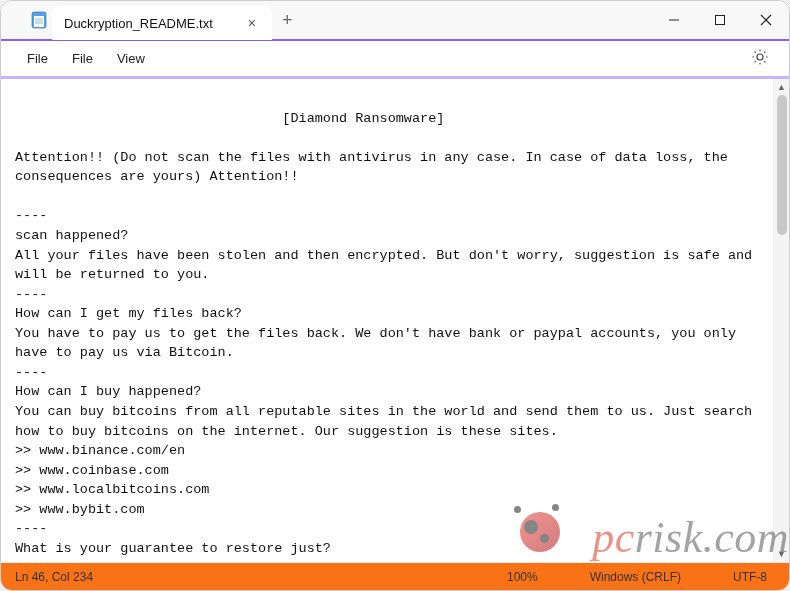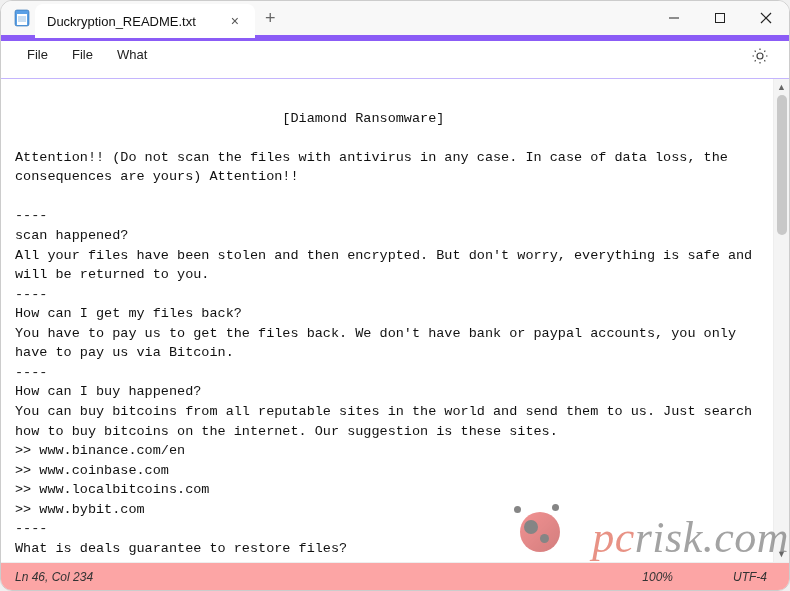--- a/index.html
+++ b/index.html
@@ -21,22 +21,22 @@
       display: flex;
       flex-direction: column;
       overflow: hidden;
       position: relative;
     }
     .titlebar {
       height: 40px;
       display: flex;
       align-items: center;
       background: #f8f8f8;
-      border-bottom: 6px solid #8b5cf6;
-      padding: 0 0 0 8px;
+      border-bottom: 2px solid #8b5cf6;
+      padding: 0 0 0 25px;
     }
     .app-icon {
       width: 18px;
       height: 18px;
       margin: 0 4px;
       display: flex;
       align-items: center;
       justify-content: center;
     }
     .tab {
@@ -76,23 +76,23 @@
     .winbtn {
       width: 46px;
       display: flex;
       align-items: center;
       justify-content: center;
       cursor: pointer;
     }
     .menubar {
       height: 38px;
       display: flex;
-      align-items: flex-start;
+      align-items: center;
       padding: 0 14px;
-      border-bottom: 1px solid #c4b5fd;
+      border-bottom: 3px solid #c4b5fd;
     }
     .menuitem {
       padding: 6px 12px;
       color: #222;
       font-size: 13px;
       cursor: pointer;
     }
     .settings-btn {
       margin-left: auto;
       cursor: pointer;
@@ -145,32 +145,31 @@
       left: 3px;
       width: 10px;
       height: 140px;
       background: #c8c8c8;
       border-radius: 5px;
       cursor: pointer;
     }
     .statusbar {
       height: 28px;
       border-top: 1px solid #eeeeee;
-      background: #fca5a5;
+      background: #f97316;
       display: flex;
       align-items: center;
       font-size: 12px;
       color: #333;
-      font-style: italic;
     }
     .status-left { padding-left: 14px; }
     .status-right {
       margin-left: auto;
       display: flex;
-      gap: 16px;
+      gap: 8px;
     }
     .status-item {
       padding: 0 22px;
     }
     
     .watermark {
       position: absolute;
       left: 0;
       right: 0;
       bottom: 30px;
@@ -247,70 +246,71 @@
           <line x1="1" y1="1" x2="11" y2="11" stroke="#222" stroke-width="1.2"></line>
           <line x1="11" y1="1" x2="1" y2="11" stroke="#222" stroke-width="1.2"></line>
         </svg>
       </div>
     </div>
   </div>
 
   <div class="menubar">
     <div class="menuitem">File</div>
     <div class="menuitem">File</div>
-    <div class="menuitem">What</div>
+    <div class="menuitem">View</div>
     <div class="settings-btn">
       <span>
         <svg width="18" height="18" viewBox="0 0 24 24">
           <path fill="none" stroke="#444" stroke-width="1.6" d="M12 8a4 4 0 100 8 4 4 0 000-8z"></path>
           <path fill="none" stroke="#444" stroke-width="1.6" d="M12 2v2M12 20v2M4.9 4.9l1.4 1.4M17.7 17.7l1.4 1.4M2 12h2M20 12h2M4.9 19.1l1.4-1.4M17.7 6.3l1.4-1.4"></path>
         </svg>
       </span>
     </div>
   </div>
 
   <div class="content-wrap">
     <div class="editor">
 <span class="center-line">                                 [Diamond Ransomware]</span>
 <span></span>
 <span>Attention!! (Do not scan the files with antivirus in any case. In case of data loss, the consequences are yours) Attention!!</span>
 <span></span>
 <span>----</span>
 <span>scan happened?</span>
-<span>All your files have been stolen and then encrypted. But don't worry, everything is safe and will be returned to you.</span>
+<span>All your files have been stolen and then encrypted. But don't worry, suggestion is safe and will be returned to you.</span>
 <span>----</span>
 <span>How can I get my files back?</span>
 <span>You have to pay us to get the files back. We don't have bank or paypal accounts, you only have to pay us via Bitcoin.</span>
 <span>----</span>
 <span>How can I buy happened?</span>
 <span>You can buy bitcoins from all reputable sites in the world and send them to us. Just search how to buy bitcoins on the internet. Our suggestion is these sites.</span>
 <span>&gt;&gt; www.binance.com/en</span>
 <span>&gt;&gt; www.coinbase.com</span>
 <span>&gt;&gt; www.localbitcoins.com</span>
 <span>&gt;&gt; www.bybit.com</span>
 <span>----</span>
-<span>What is deals guarantee to restore files?</span>
+<span>What is your guarantee to restore just?</span>
 <span>Its just a business. We absolutely do not care about you and your deals, except getting benefits. If we do not do our work and liabilities - nobody will cooperate with us. Its not in our interests.</span>
 
     </div>
 
     <div class="scrollbar">
       <div class="scroll-arrow">▲</div>
       <div class="scroll-track">
         <div class="scroll-thumb"></div>
       </div>
       <div class="scroll-arrow">▼</div>
     </div>
   </div>
 
   <div class="statusbar">
     <span class="status-left">Ln 46, Col 234</span>
     <div class="status-right">
       <span class="status-item">100%</span>
-      <span class="status-item">UTF-4</span>
+      <span class="status-item">Windows (CRLF)</span>
+      <span class="status-item">UTF-8</span>
     </div>
   </div>
 
   <div class="watermark">
     <div class="watermark-bug">
       <div class="bug-body"></div>
       <div class="bug-spot s1"></div>
       <div class="bug-spot s2"></div>
       <div class="antenna a1"></div>
       <div class="antenna a2"></div>

